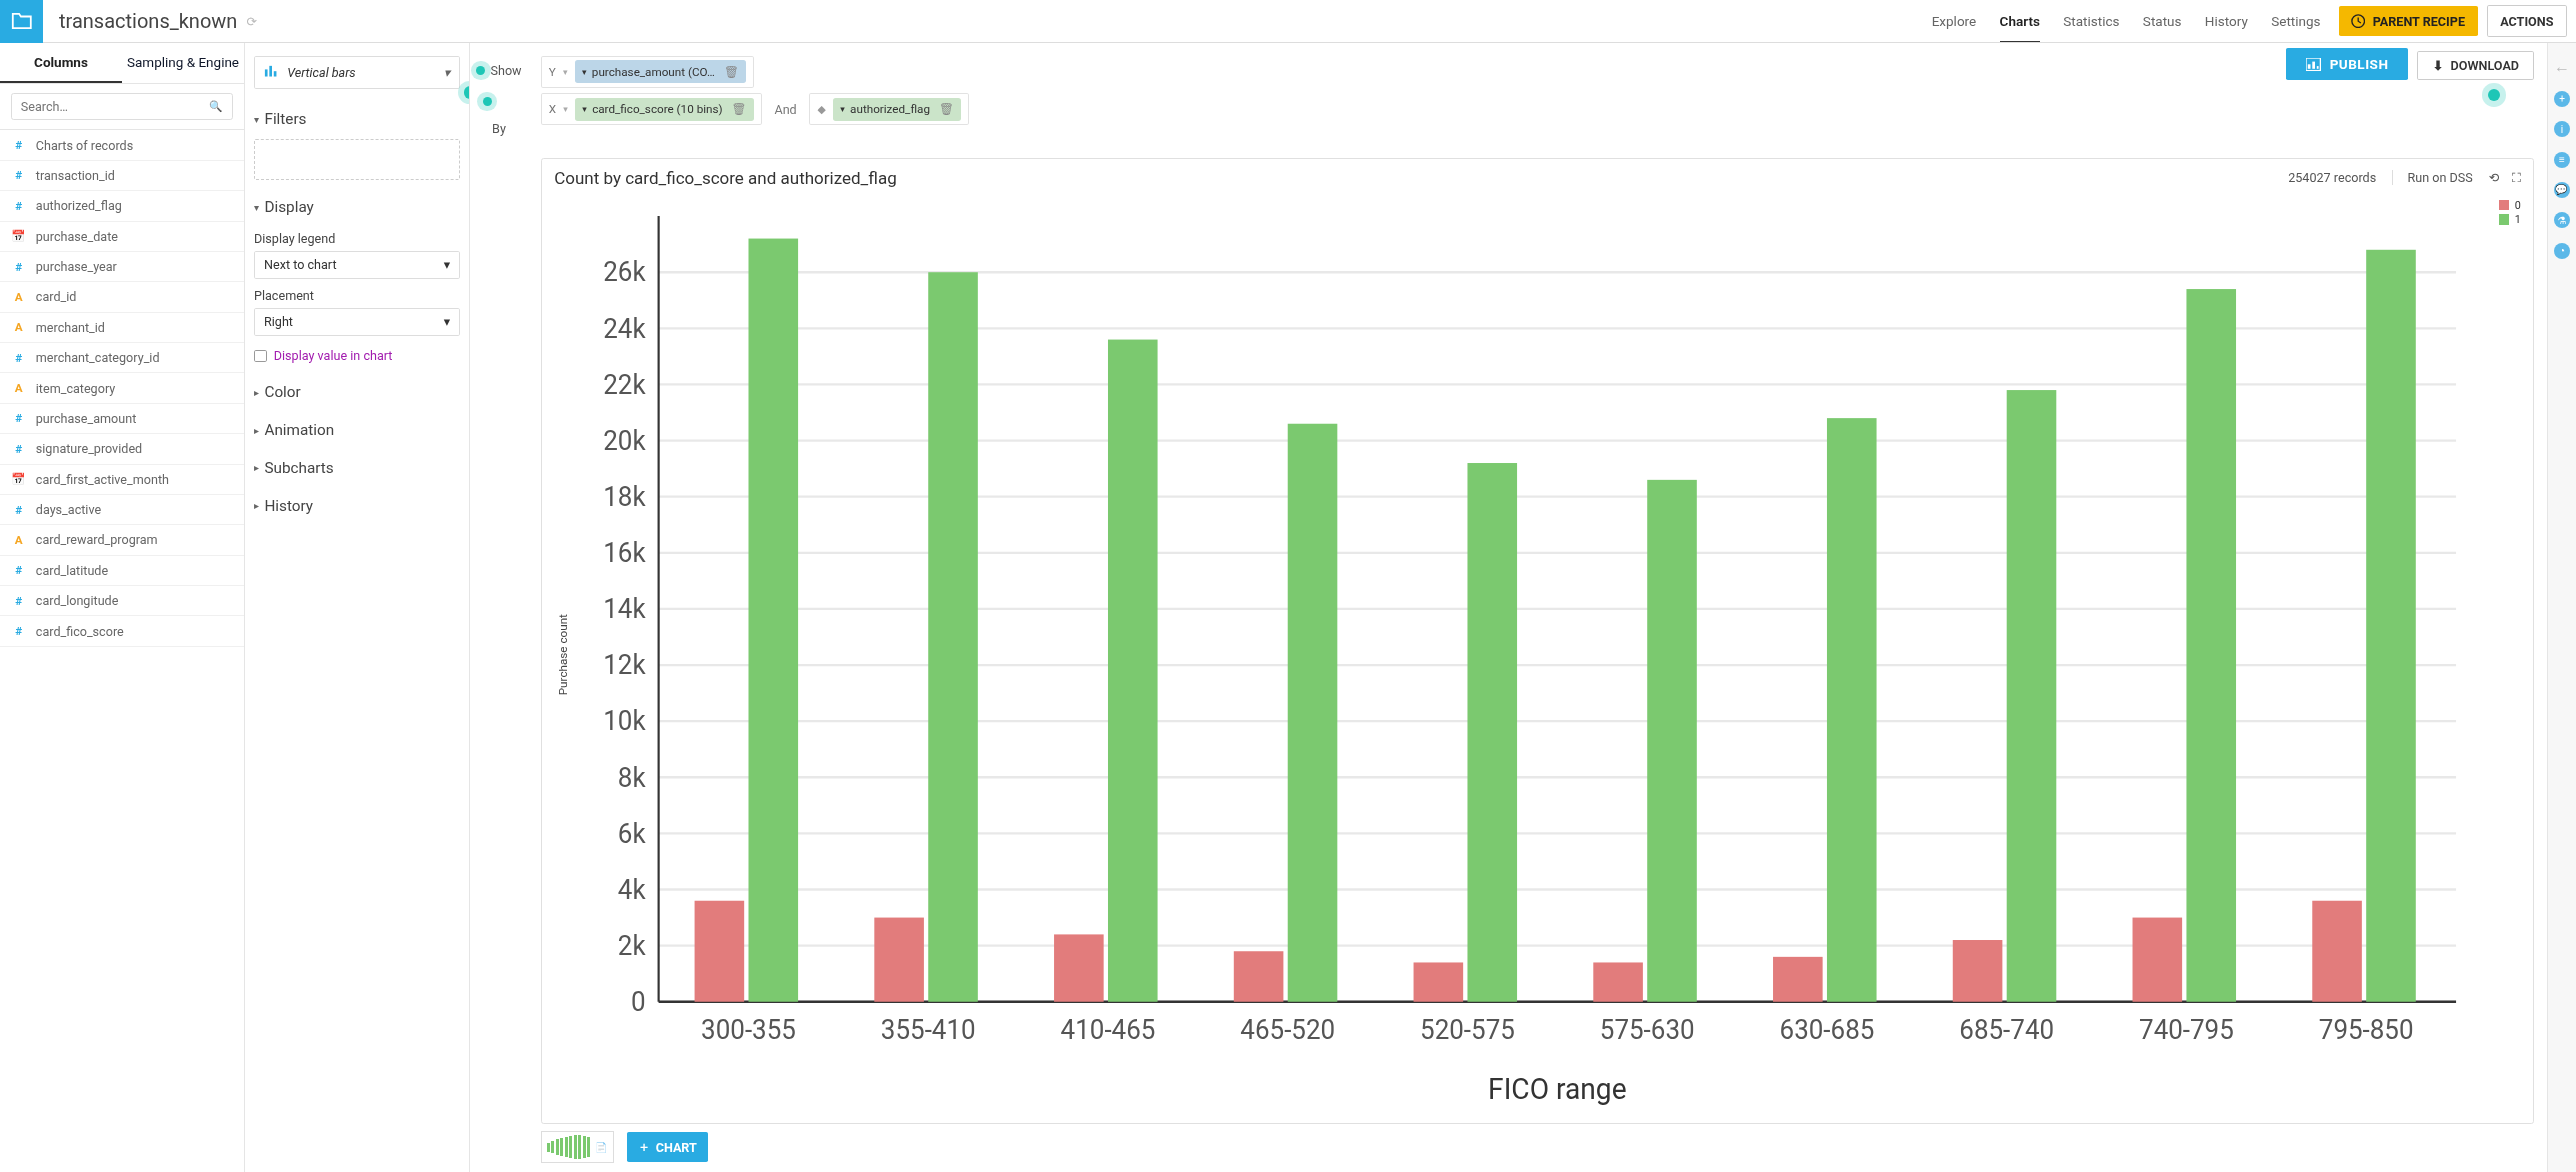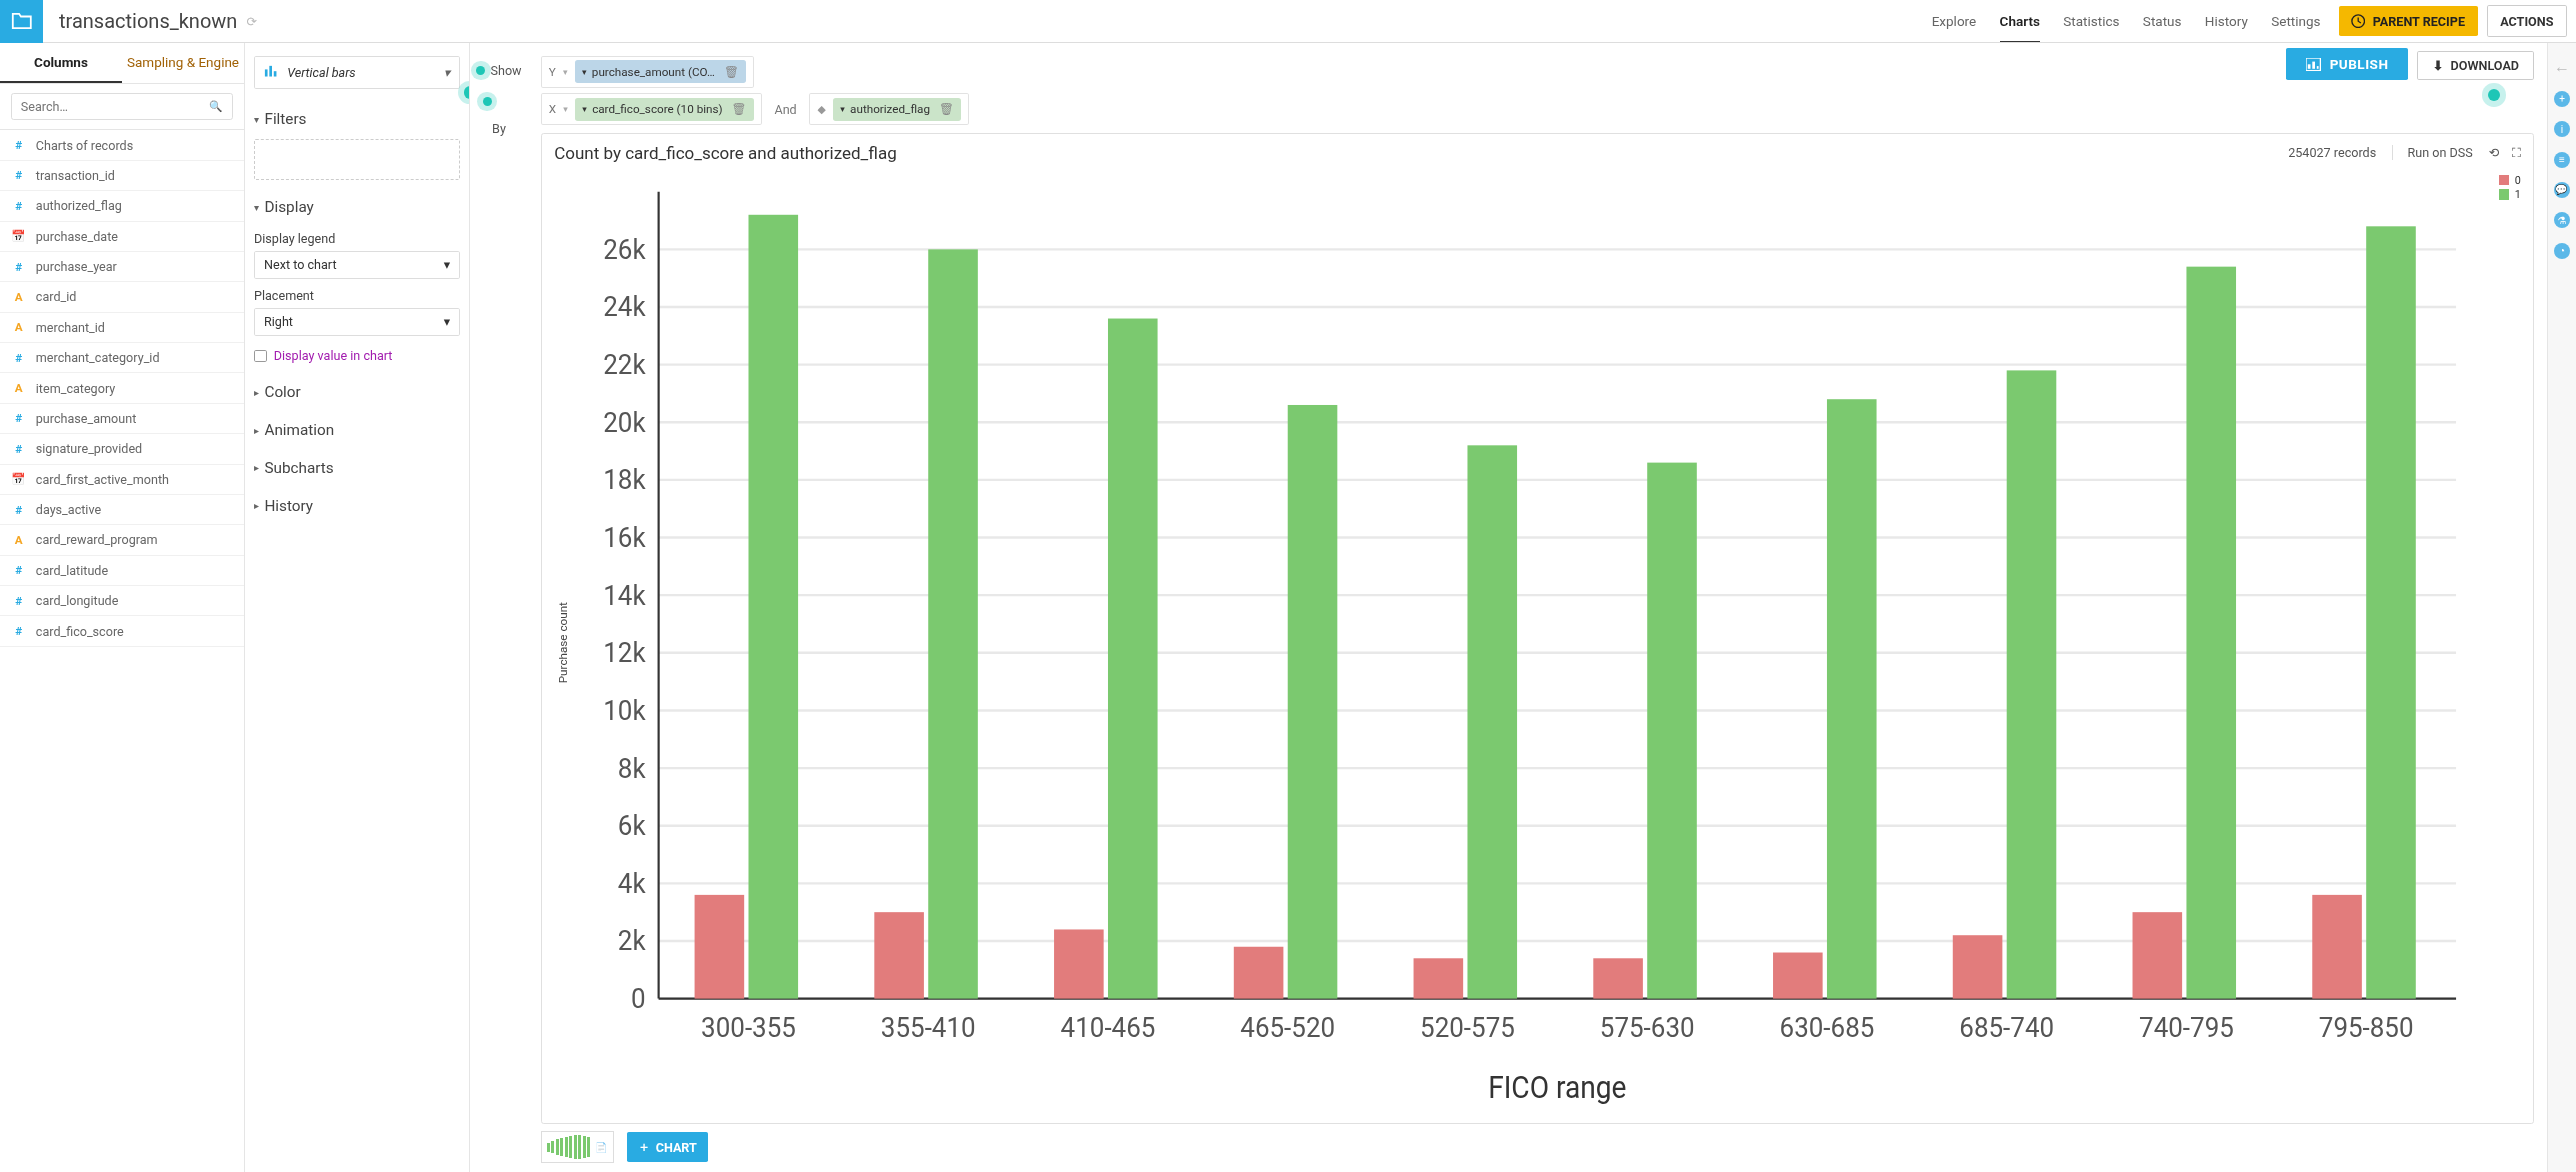--- a/index.html
+++ b/index.html
@@ -19,21 +19,21 @@
 
 
 .main { display: flex; height: calc(100vh - 43px); }
 .right-rail { width: 29px; border-left: 0.9px solid #e5e5e5; display: flex; flex-direction: column; align-items: center; gap: 14.4px; padding-top: 14.4px; background: #f7f7f7; }
 .right-rail .rail-icon { width: 16px; height: 16px; border-radius: 50%; background: #5bb8e8; display:flex; align-items:center; justify-content:center; color:#fff; font-size:10px; }
 .right-rail .rail-arrow { color: #bbb; font-size: 16px; }
 
 
 .columns-panel { width: 245px; border-right: 0.9px solid #e5e5e5; display: flex; flex-direction: column; }
 .columns-tabs { display: flex; border-bottom: 0.9px solid #e5e5e5; }
-.columns-tab { flex: 1; text-align: center; padding: 10.8px 0; color: #a16207; cursor: pointer; font-size: 13.5px; }
+.columns-tab { flex: 1; text-align: center; padding: 10.8px 0; color: #0f172a; cursor: pointer; font-size: 13.5px; }
 .columns-tab.active { color: #222; font-weight: 700; border-bottom: 2.7px solid #333; }
 .columns-search { margin: 9px 10.8px; border: 0.9px solid #ddd; border-radius: 2.7px; padding: 5.4px 9px; display: flex; align-items: center; }
 .columns-search input { border: none; outline: none; flex: 1; font-size: 12.6px; }
 .columns-list { flex: 1; overflow-y: auto; border-top: 0.9px solid #e5e5e5; padding-bottom: 9px; }
 .col-item { display: flex; align-items: center; padding: 7.2px 10.8px; border-bottom: 0.9px solid #f0f0f0; cursor: pointer; gap: 9px; color: #666; }
 .col-type { width: 16px; text-align: center; font-weight: 700; font-size: 11.7px; }
 .type-num { color: #29abe2; }
 .type-text { color: #f5a623; }
 .type-date { color: #7ed321; }
 
@@ -334,21 +334,21 @@
       <div class="axis-chip-group">
         <span class="drop-icon">◆</span>
         <div class="chip chip-green">
           <span style="font-size:9px;">▾</span>
           <span>authorized_flag</span>
           <span class="chip-close">🗑</span>
         </div>
       </div>
     </div>
 
-    <div class="chart-card" style="margin-top:2px;">
+    <div class="chart-card" style="margin-top:27px;">
       <div class="chart-header">
         <div class="chart-title">Count by card_fico_score and authorized_flag</div>
         <div class="chart-meta">254027 records</div>
         <div class="chart-meta" style="border-left:0.9px solid #ddd; padding-left:14.4px;">Run on DSS</div>
         <div class="chart-right-ctrls">
           <span>⟲</span>
           <span>⛶</span>
         </div>
       </div>
       <div class="chart-body">

